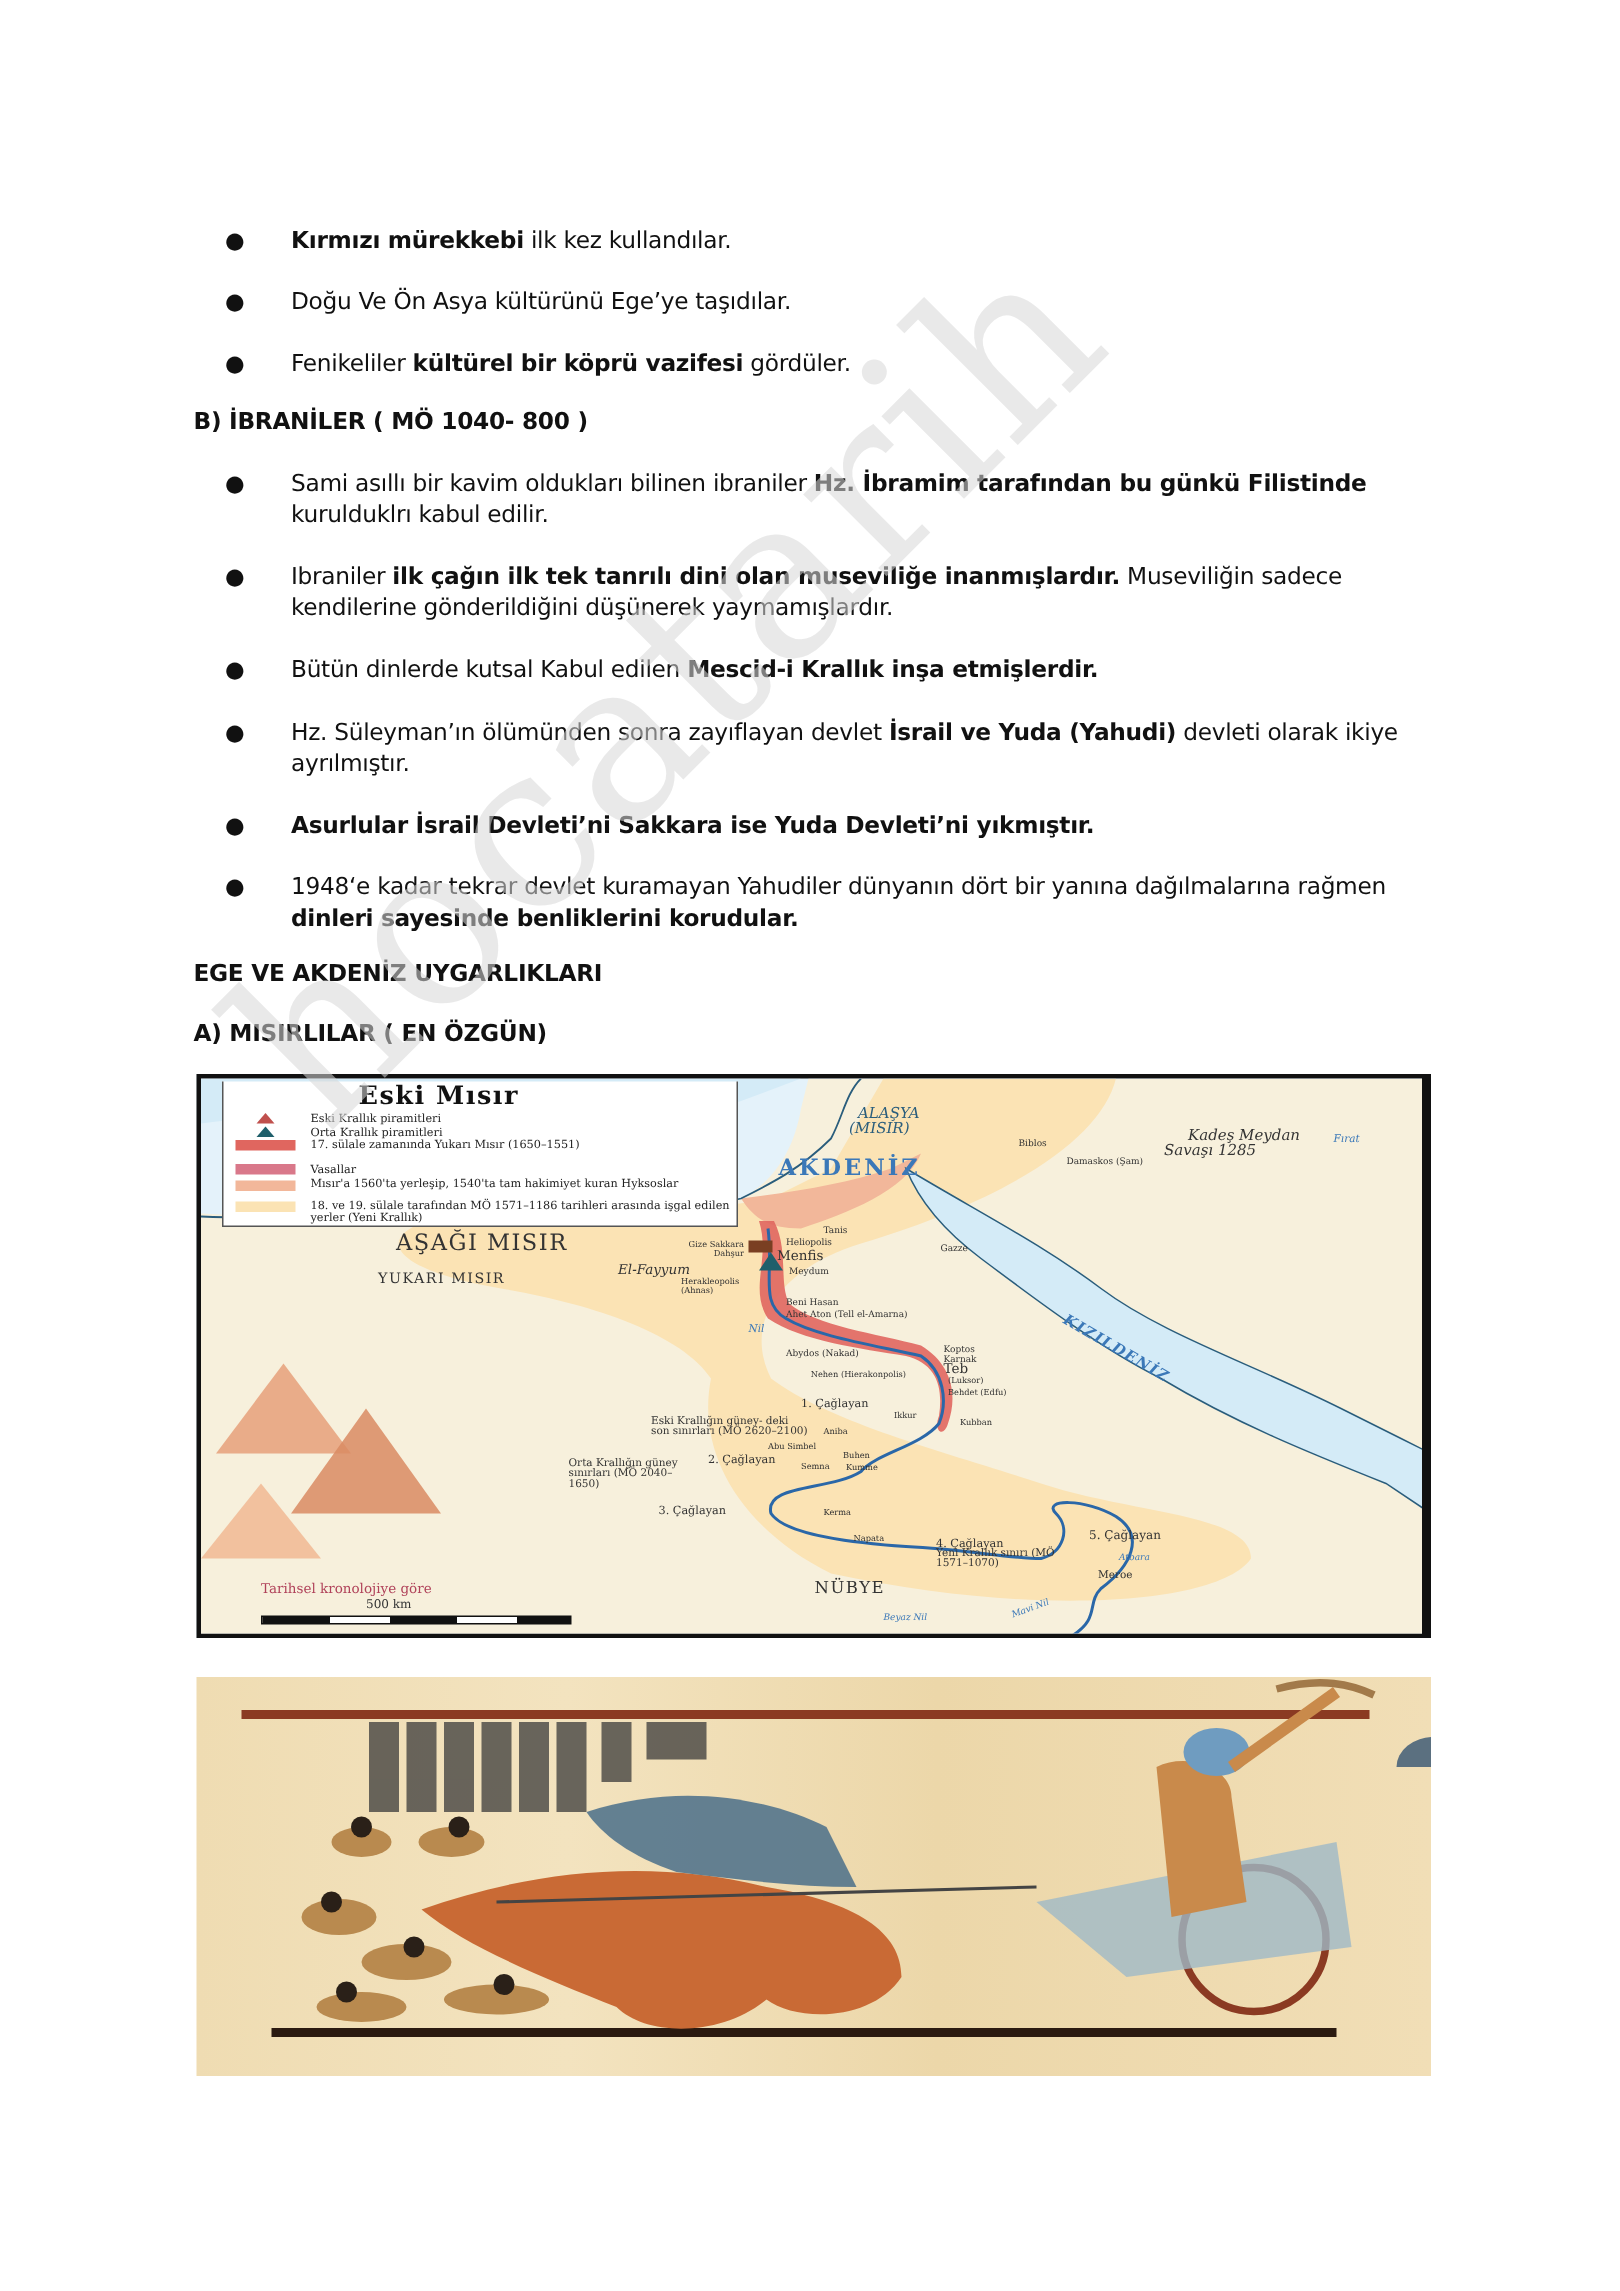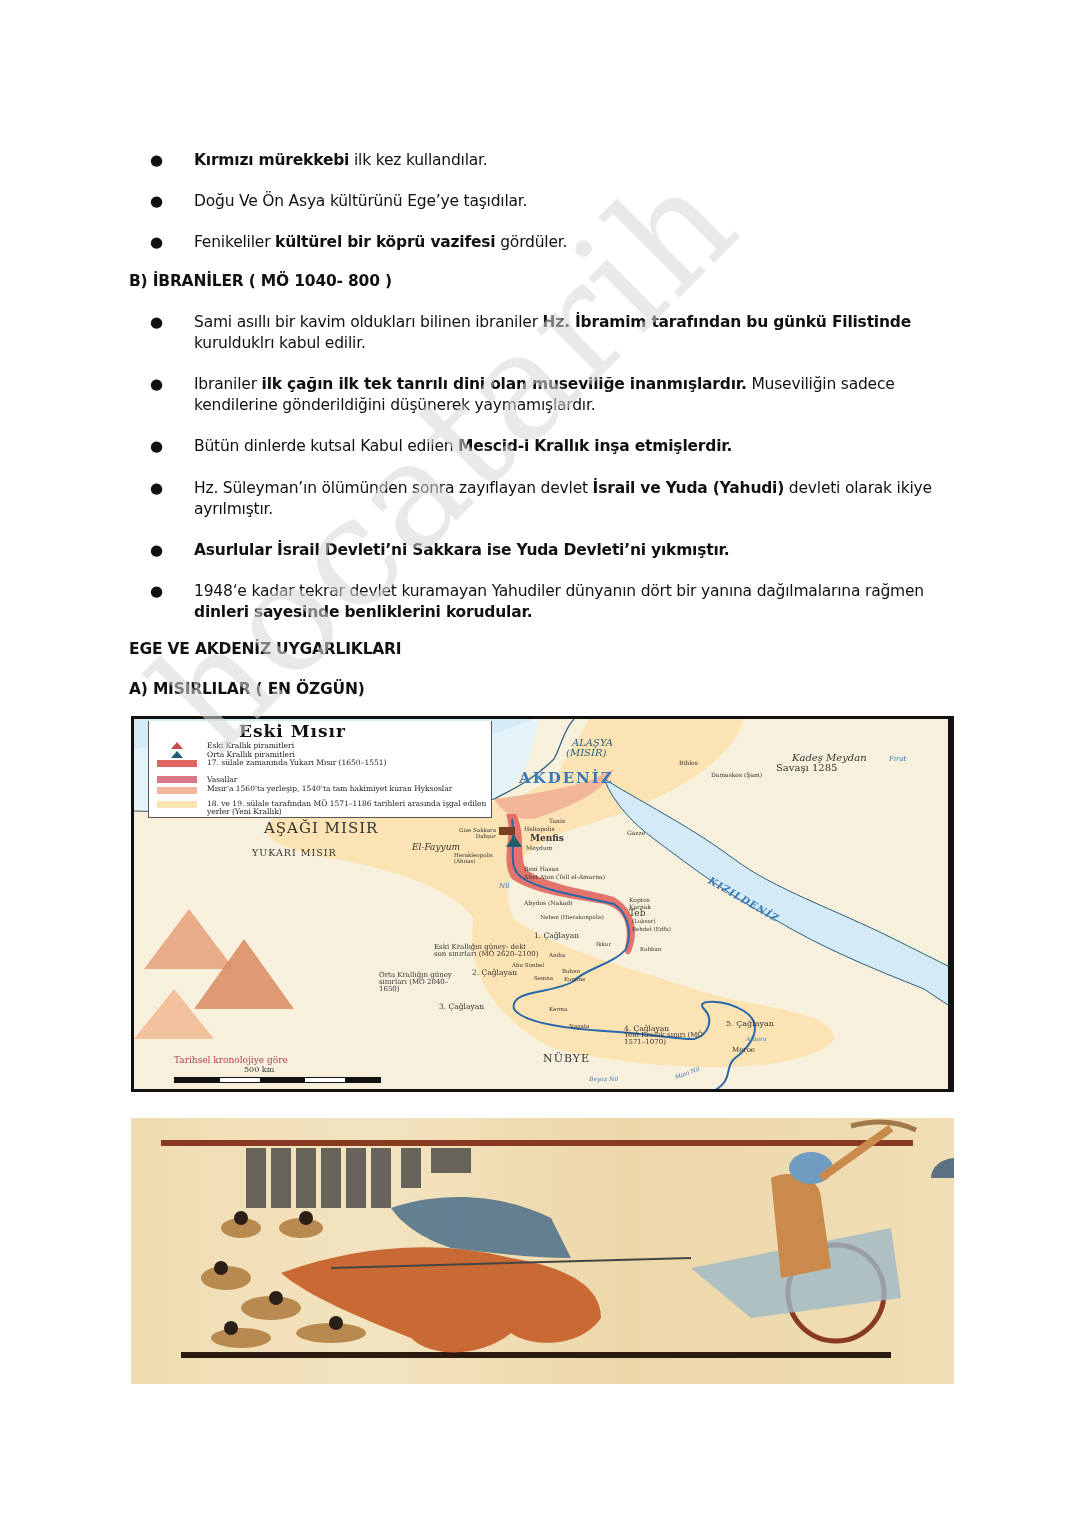--- a/index.html
+++ b/index.html
@@ -127,27 +127,27 @@
       <div class="row" style="top:64px">Mısır'a 1560'ta yerleşip, 1540'ta tam hakimiyet kuran Hyksoslar</div>
       <span class="sw" style="top:80px;background:#fbe3b4"></span>
       <div class="row" style="top:79px">18. ve 19. sülale tarafından MÖ 1571–1186 tarihleri arasında işgal edilen yerler (Yeni Krallık)</div>
     </div>
 
     <div class="mlabel" style="left:438px;top:18px;font-size:10px;font-style:italic;color:#2a5d7c">ALAŞYA</div>
     <div class="mlabel" style="left:432px;top:28px;font-size:10px;font-style:italic;color:#2a5d7c">(MISIR)</div>
     <div class="mlabel" style="left:385px;top:50px;font-size:15px;font-weight:bold;color:#3b78b8;letter-spacing:2px">AKDENİZ</div>
     <div class="mlabel" style="left:545px;top:40px;font-size:6px">Biblos</div>
     <div class="mlabel" style="left:658px;top:33px;font-size:10px;font-style:italic">Kadeş Meydan</div>
-    <div class="mlabel" style="left:642px;top:43px;font-size:10px;">Savaşı 1285</div>
+    <div class="mlabel" style="left:642px;top:43px;font-size:10px;font-style:italic">Savaşı 1285</div>
     <div class="mlabel" style="left:577px;top:52px;font-size:6px">Damaskos (Şam)</div>
     <div class="mlabel" style="left:493px;top:110px;font-size:6px">Gazze</div>
     <div class="mlabel" style="left:755px;top:36px;font-size:7px;font-style:italic;color:#3b78b8">Fırat</div>
     <div class="mlabel" style="left:415px;top:98px;font-size:6px">Tanis</div>
     <div class="mlabel" style="left:390px;top:106px;font-size:6px">Heliopolis</div>
-    <div class="mlabel" style="left:396px;top:114px;font-size:9px;font-weight:bold">Menfis</div>
+    <div class="mlabel" style="left:384px;top:114px;font-size:9px;font-weight:normal">Menfis</div>
     <div class="mlabel" style="left:392px;top:125px;font-size:6px">Meydum</div>
     <div class="mlabel" style="left:322px;top:108px;font-size:5.5px;width:40px;white-space:normal;text-align:right">Gize Sakkara Dahşur</div>
     <div class="mlabel" style="left:278px;top:123px;font-size:9px;font-style:italic">El-Fayyum</div>
     <div class="mlabel" style="left:320px;top:133px;font-size:5.5px;width:50px;white-space:normal">Herakleopolis (Ahnas)</div>
     <div class="mlabel" style="left:130px;top:100px;font-size:15px;letter-spacing:1px">AŞAĞI MISIR</div>
     <div class="mlabel" style="left:118px;top:128px;font-size:9.5px;letter-spacing:1px">YUKARI MISIR</div>
     <div class="mlabel" style="left:390px;top:146px;font-size:6px">Beni Hasan</div>
     <div class="mlabel" style="left:390px;top:154px;font-size:6px">Ahet Aton (Tell el-Amarna)</div>
     <div class="mlabel" style="left:365px;top:163px;font-size:7px;font-style:italic;color:#3b78b8">Nil</div>
     <div class="mlabel" style="left:390px;top:180px;font-size:6px">Abydos (Nakad)</div>

